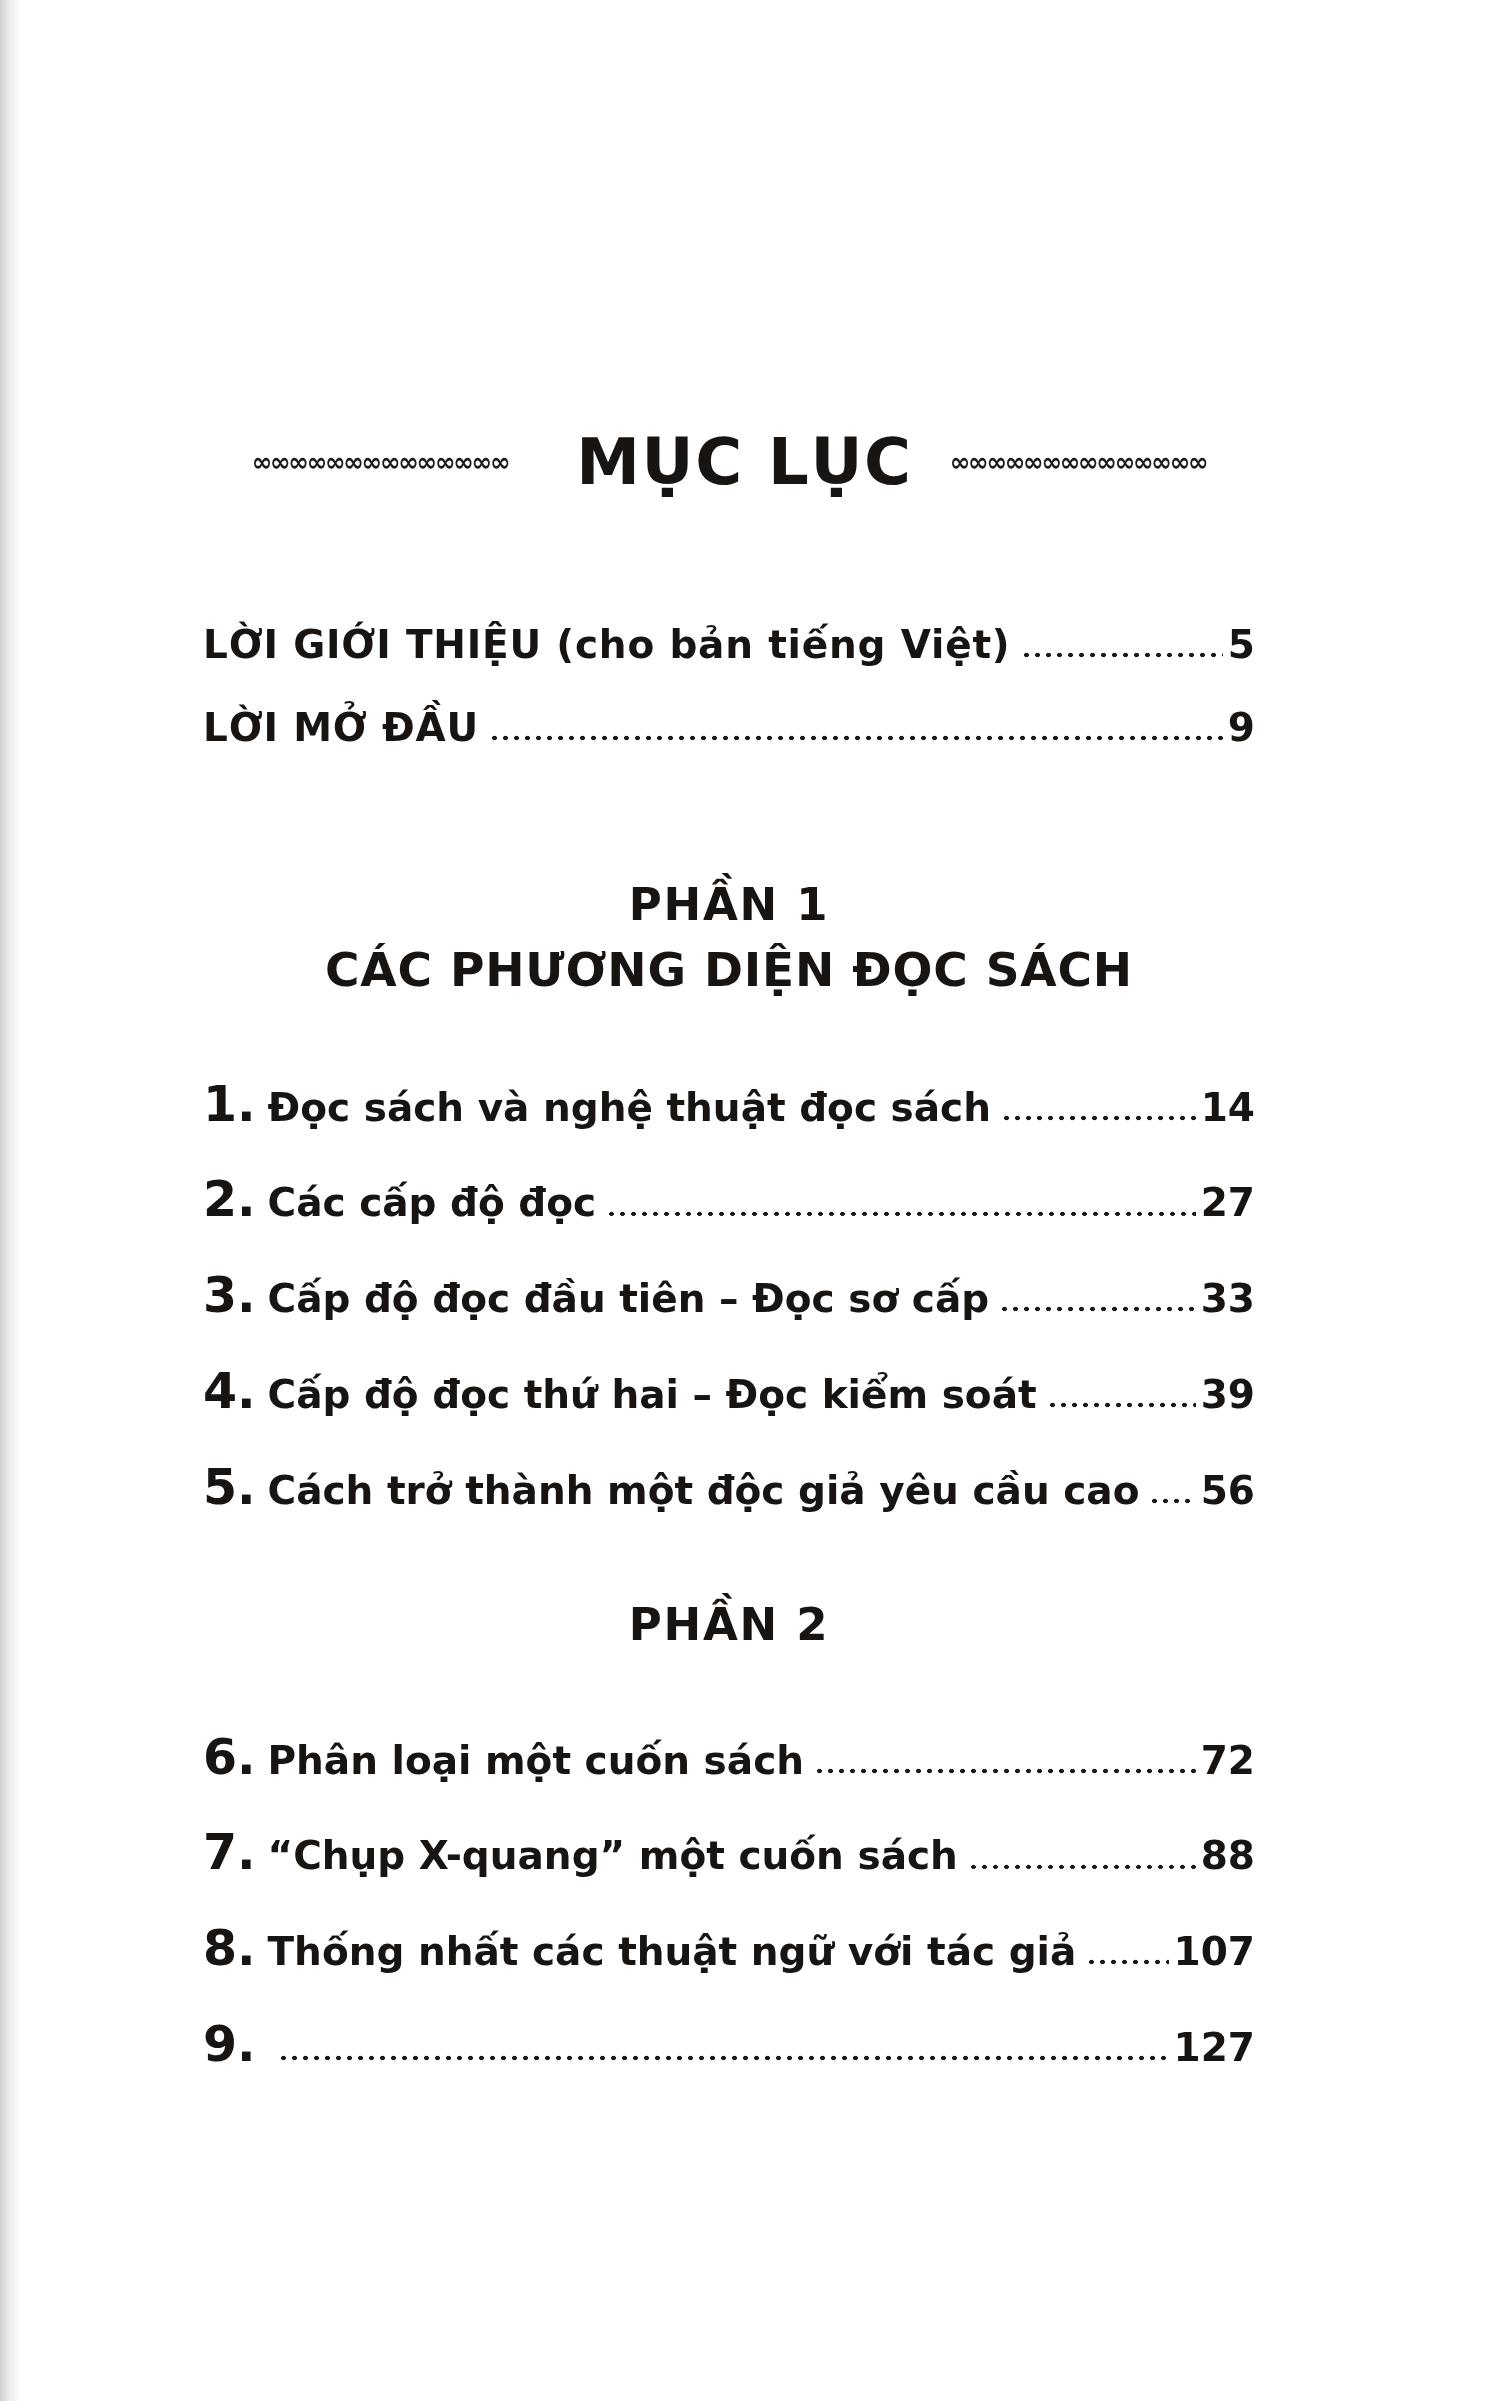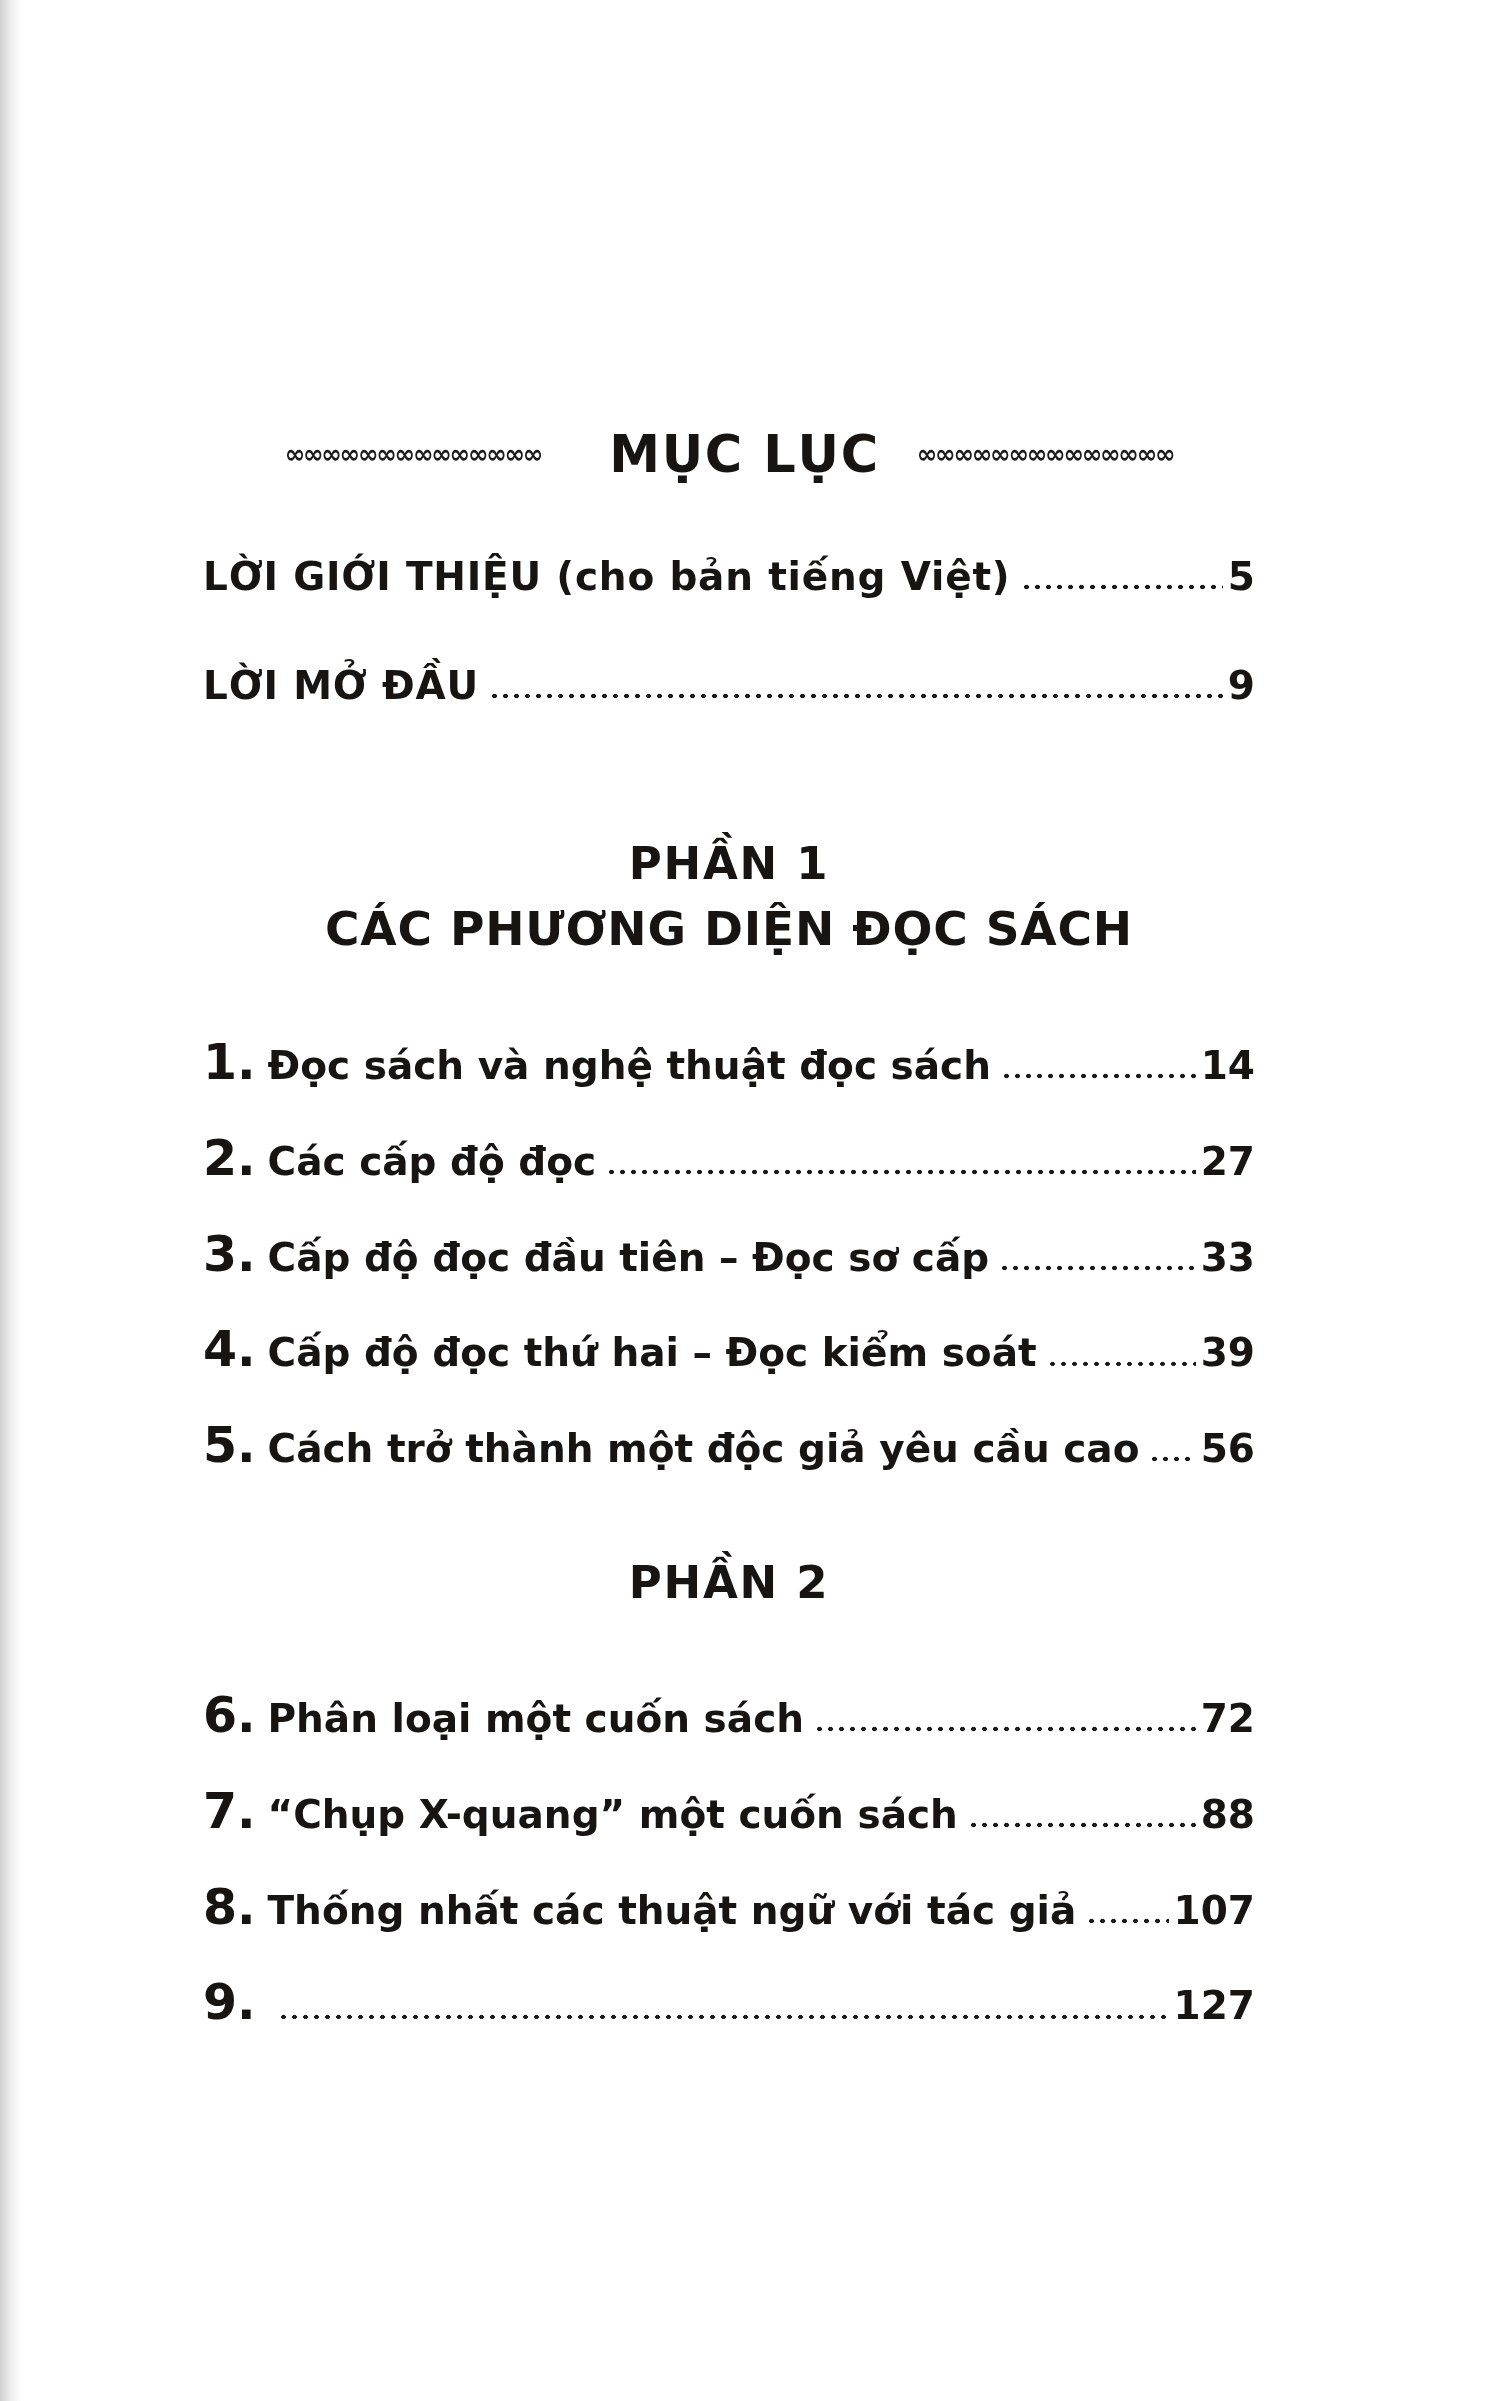--- a/index.html
+++ b/index.html
@@ -20,39 +20,39 @@
   }
 
   .content {
     position: absolute; left: 203px; top: 0; width: 1052px;
     padding-top: 424px;
     font-weight: 700;
   }
 
   
   .title-row { display: flex; align-items: center; justify-content: center; gap: 37px; }
-  .title { font-size: 51px; font-weight: 800; letter-spacing: 1.7px; line-height: 1.2; white-space: nowrap; margin-left: 31px; }
+  .title { font-size: 64px; font-weight: 800; letter-spacing: 1.7px; line-height: 1.2; white-space: nowrap; margin-left: 31px; }
   .ornament {
     font-size: 25px; letter-spacing: -2.5px; color: #1c1c1c;
     white-space: nowrap; line-height: 1; transform: scaleY(1.05);
   }
 
   
   .toc-row { display: flex; align-items: baseline; width: 100%; }
   .num { font-size: 49px; line-height: 1.2; margin-right: 11.8px; white-space: nowrap; }
   .label, .fm-label { font-size: 39px; line-height: 1.25; white-space: nowrap; }
   .fm-label { letter-spacing: 0.8px; }
   .leader {
     flex: 1 1 auto; height: 5.9px; margin: 0 5px 0 10px; min-width: 25px;
     background-image: radial-gradient(circle, #1b1b1b 2.2px, rgba(0,0,0,0) 2.5px);
     background-size: 11px 5.9px; background-repeat: repeat-x; background-position: left bottom;
   }
   .pagenum { font-size: 39px; line-height: 1.25; white-space: nowrap; }
 
-  .front-matter { margin-top: 68px; display: flex; flex-direction: column; gap: 60px; }
+  .front-matter { margin-top: 120px; display: flex; flex-direction: column; gap: 34px; }
 
   
   .part { text-align: center; font-size: 45px; line-height: 1.2; letter-spacing: 1.7px; font-weight: 700; }
   .subtitle { text-align: center; font-size: 47px; line-height: 1.2; letter-spacing: 0.8px; margin-top: 10px; font-weight: 700; white-space: nowrap; }
   .section-1 .part { margin-top: 126px; }
   .section-2 .part { margin-top: 80px; }
   .entries { margin-top: 77px; display: flex; flex-direction: column; gap: 37px; }
 </style>
 </head>
 <body>

